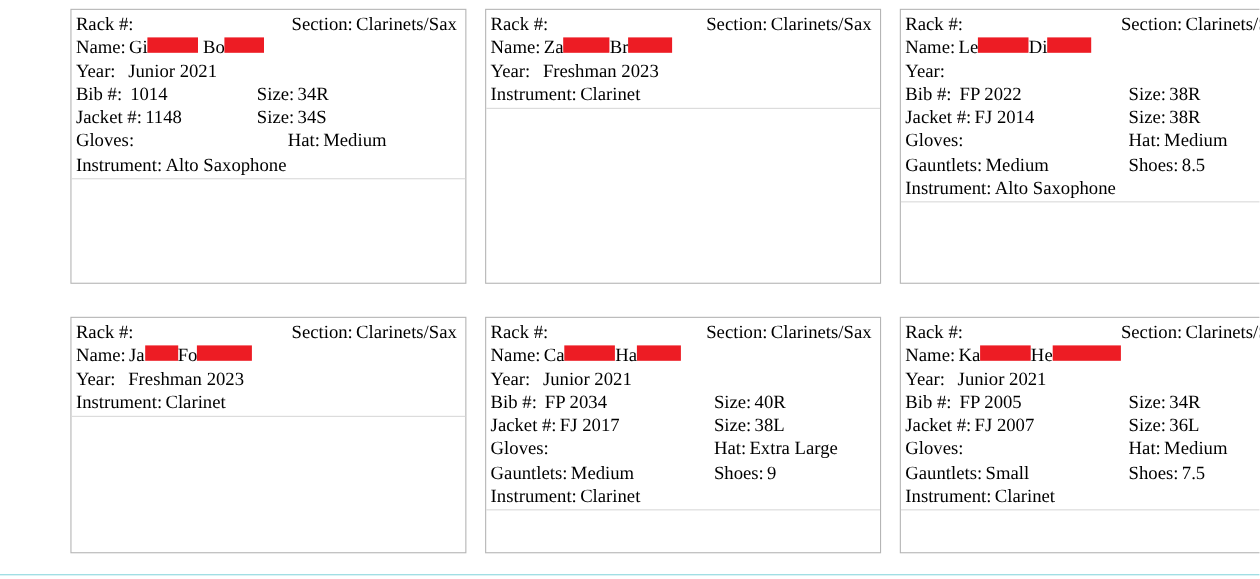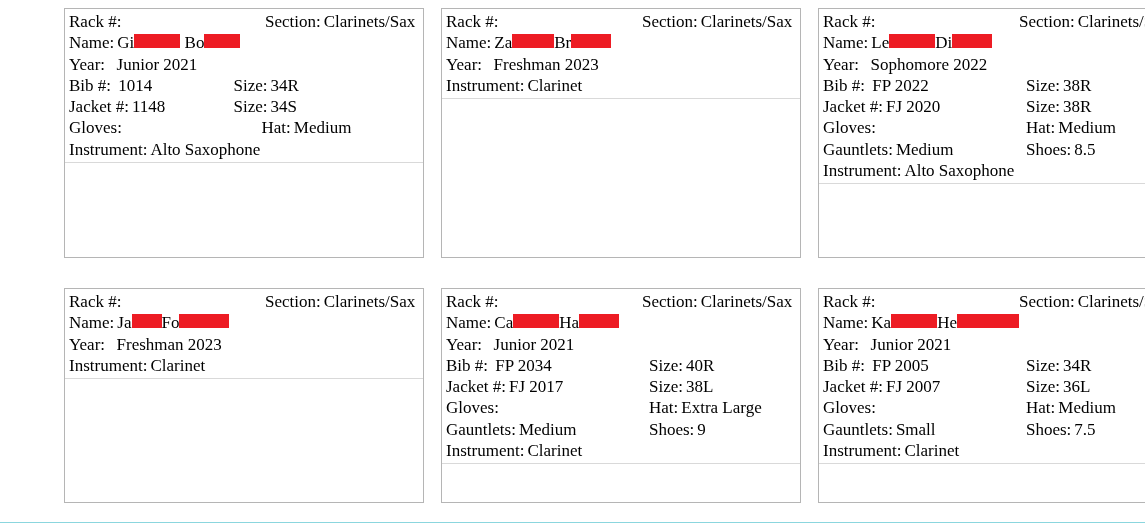--- a/index.html
+++ b/index.html
@@ -169,33 +169,33 @@
       <div class="row">
         <div class="left">
             <span class="lbl">Name:</span>
             <span>Le</span>
             <span class="redact" style="width:46px"></span>
             <span>Di</span>
             <span class="redact" style="width:40px"></span>
           </div>
       </div>
       <div class="row">
-        <div class="left"><span class="lbl">Year:</span>&nbsp;&nbsp;<span>Sophomore 2022</span></div>
+        <div class="left"><span class="lbl">Year:</span>&nbsp;&nbsp;</div>
       </div>
       <div class="row">
         <div class="left" style="flex-basis:58%"><span class="lbl">Bib #:</span>&nbsp;<span>FP 2022</span></div>
         <div class="right">
             <span class="lbl">Size:</span>
             <span>38R</span>
           </div>
       </div>
       <div class="row">
         <div class="left" style="flex-basis:58%">
             <span class="lbl">Jacket #:</span>
-            <span>FJ 2020</span>
+            <span>FJ 2014</span>
           </div>
         <div class="right">
             <span class="lbl">Size:</span>
             <span>38R</span>
           </div>
       </div>
       <div class="row">
         <div class="left" style="flex-basis:58%">
             <span class="lbl">Gloves:</span>
             <span></span>

